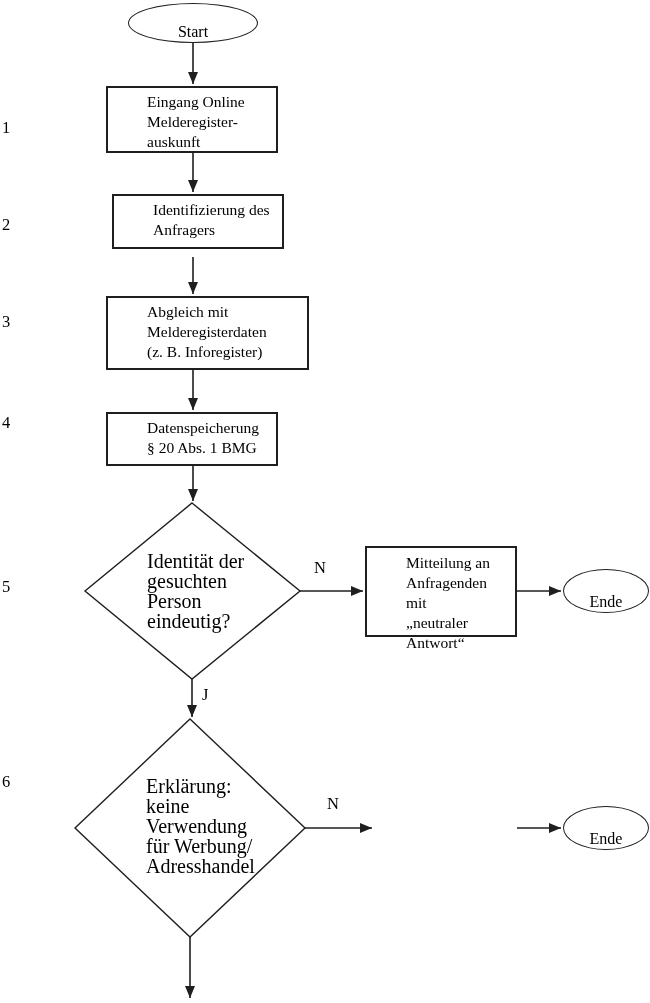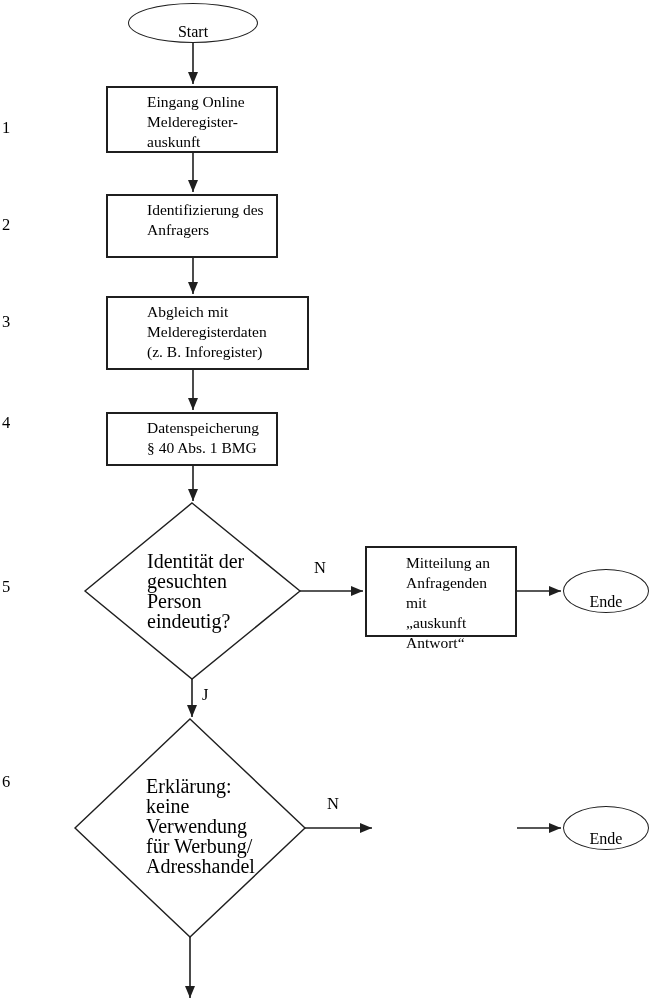--- a/index.html
+++ b/index.html
@@ -111,48 +111,48 @@
   <div class="row-number" style="top:772px">6</div>
 
   <div class="node oval" style="left:128px; top:3px; width:130px; height:40px">
     <span>Start</span>
   </div>
 
   <div class="node rect prel" style="left:106px; top:86px; width:172px; height:67px">Eingang Online
 Melderegister-
 auskunft</div>
 
-  <div class="node rect prel" style="left:106px; top:194px; width:172px; height:64px">Identifizierung des
+  <div class="node rect prel" style="left:112px; top:194px; width:172px; height:55px">Identifizierung des
 Anfragers</div>
 
   <div class="node rect prel" style="left:106px; top:296px; width:203px; height:74px">Abgleich mit
 Melderegisterdaten
 (z. B. Inforegister)</div>
 
   <div class="node rect prel" style="left:106px; top:412px; width:172px; height:54px">Datenspeicherung
-§ 40 Abs. 1 BMG</div>
+§ 20 Abs. 1 BMG</div>
 
   <div class="diamond-text" style="left:147px; top:551px; width:112px">Identität der
 gesuchten
 Person
 eindeutig?</div>
 
   <div class="diamond-text" style="left:146px; top:776px; width:128px">Erklärung:
 keine
 Verwendung
 für Werbung/
 Adresshandel</div>
 
   <div class="branch-label" style="left:314px; top:558px">N</div>
   <div class="branch-label" style="left:202px; top:685px">J</div>
   <div class="branch-label" style="left:327px; top:794px">N</div>
 
   <div class="node rect prel" style="left:365px; top:546px; width:152px; height:91px; padding-top:5px">Mitteilung an
 Anfragenden mit
-„auskunft
+„neutraler
 Antwort“</div>
 
 
   <div class="node oval" style="left:563px; top:569px; width:86px; height:44px">
     <span>Ende</span>
   </div>
 
   <div class="node oval" style="left:563px; top:806px; width:86px; height:44px">
     <span>Ende</span>
   </div>

